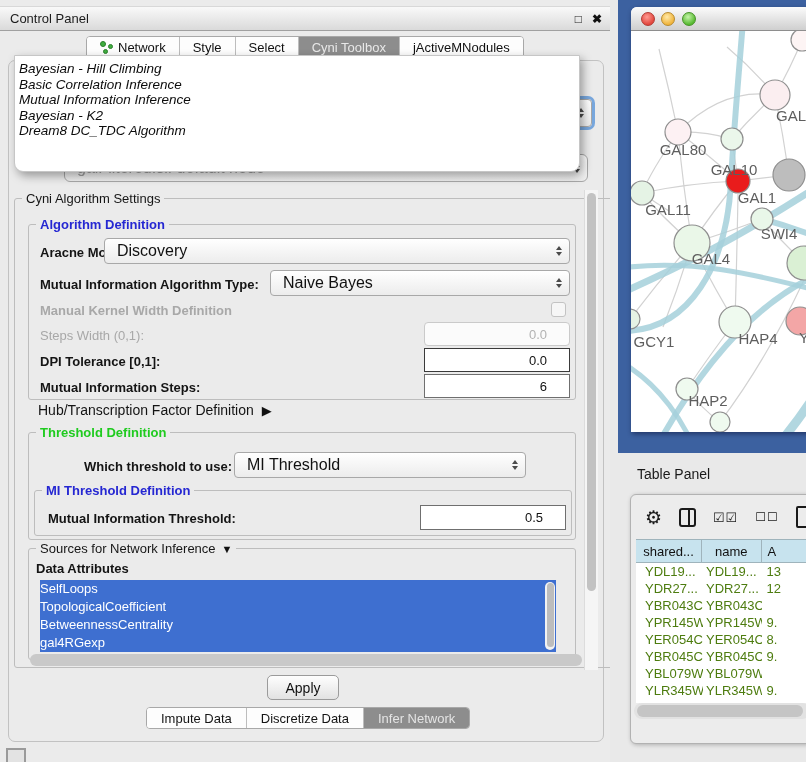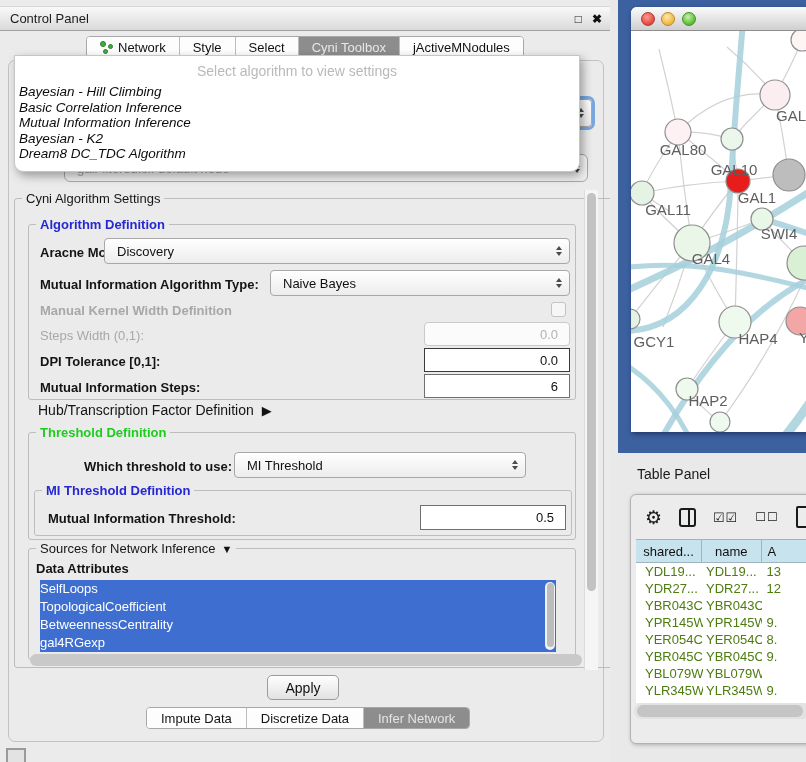--- a/index.html
+++ b/index.html
@@ -27,32 +27,32 @@
   .net-ico i { position:absolute; border-radius:50%; background:#3fae3f; border:1px solid #2c7f2c; }
   .net-ico .a { width:6px; height:6px; left:0; top:0; }
   .net-ico .b { width:5px; height:5px; right:0; top:3px; }
   .net-ico .c { width:5px; height:5px; left:3px; bottom:0; }
 
   .cp-body { left:8px; top:60px; width:596px; height:682px; border:1px solid #c2c2c2;
     border-radius:7px; background:#ebebeb; }
 
   
   .combo { position:absolute; border:1px solid #a8a8a8; border-radius:4px;
-    background:linear-gradient(#ffffff,#ececec); font-size:13px; color:#111;
+    background:linear-gradient(#ffffff,#ececec); font-size:16px; color:#111;
     display:flex; align-items:center; padding:0 24px 0 12px; }
   .combo .spin { position:absolute; right:7px; top:50%; transform:translateY(-50%);
     display:flex; flex-direction:column; gap:2px; }
   .tu { width:0; height:0; border-left:3.5px solid transparent; border-right:3.5px solid transparent;
     border-bottom:4.5px solid #4a4a4a; }
   .td { width:0; height:0; border-left:3.5px solid transparent; border-right:3.5px solid transparent;
     border-top:4.5px solid #4a4a4a; }
   .combo.focus { box-shadow:0 0 0 3px rgba(108,160,220,0.9); }
   .combo.ghost { color:#9f9f9f; border-radius:6px; }
   .field { position:absolute; border:1px solid #6f6f6f; background:#fff; font-size:13px;
-    color:#111; display:flex; align-items:center; justify-content:flex-end; padding:0 11px; }
+    color:#111; display:flex; align-items:center; justify-content:flex-end; padding:0 22px; }
   .field.dark { border:1.5px solid #3a3a3a; }
   .field.dis { border:1px solid #cacaca; border-radius:4px; color:#b3b3b3; background:#fbfbfb; }
   .flabel { position:absolute; font-size:13px; font-weight:bold; color:#141414; white-space:nowrap; }
   .flabel.dis { color:#a8a8a8; }
 
   .group { position:absolute; border:1px solid #bdbdbd; border-radius:3px; }
   .gtitle { position:absolute; top:-8px; left:7px; background:#ebebeb; padding:0 4px;
     font-size:13px; white-space:nowrap; }
   .gtitle.blue { color:#2527d2; font-weight:bold; }
   .gtitle.green { color:#1fcb1f; font-weight:bold; }
@@ -283,21 +283,20 @@
     </div>
   <div class="btab">
       <span>Discretize Data</span>
     </div>
   <div class="btab sel">
       <span>Infer Network</span>
     </div>
 </div>
 
 <div class="abs popup">
-  <div class="dd-head">Select algorithm to view settings</div>
   <div id="dd-items">
       <div class="dd-item">Bayesian - Hill Climbing</div>
       <div class="dd-item">Basic Correlation Inference</div>
       <div class="dd-item">Mutual Information Inference</div>
       <div class="dd-item">Bayesian - K2</div>
       <div class="dd-item">Dream8 DC_TDC Algorithm</div>
     </div>
 </div>
 
 <div class="abs right-zone">

